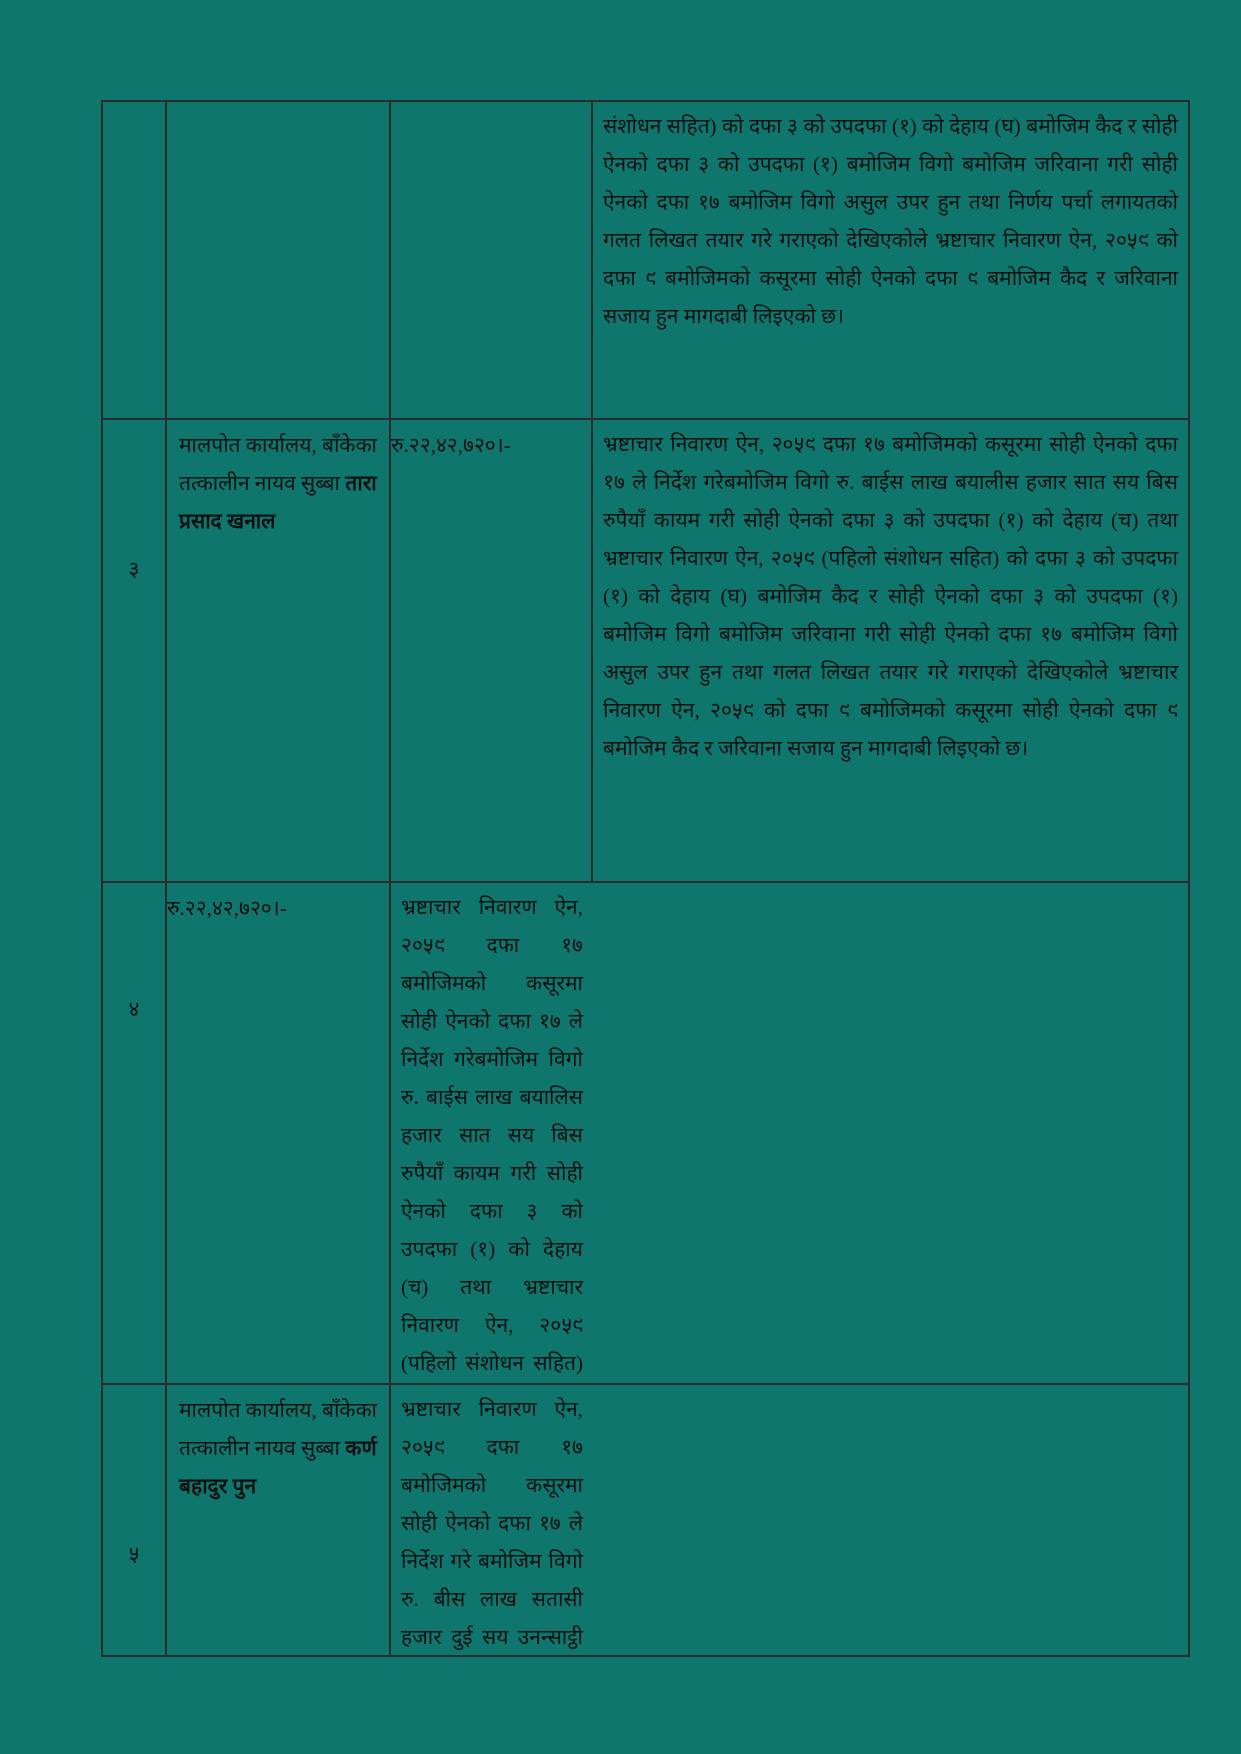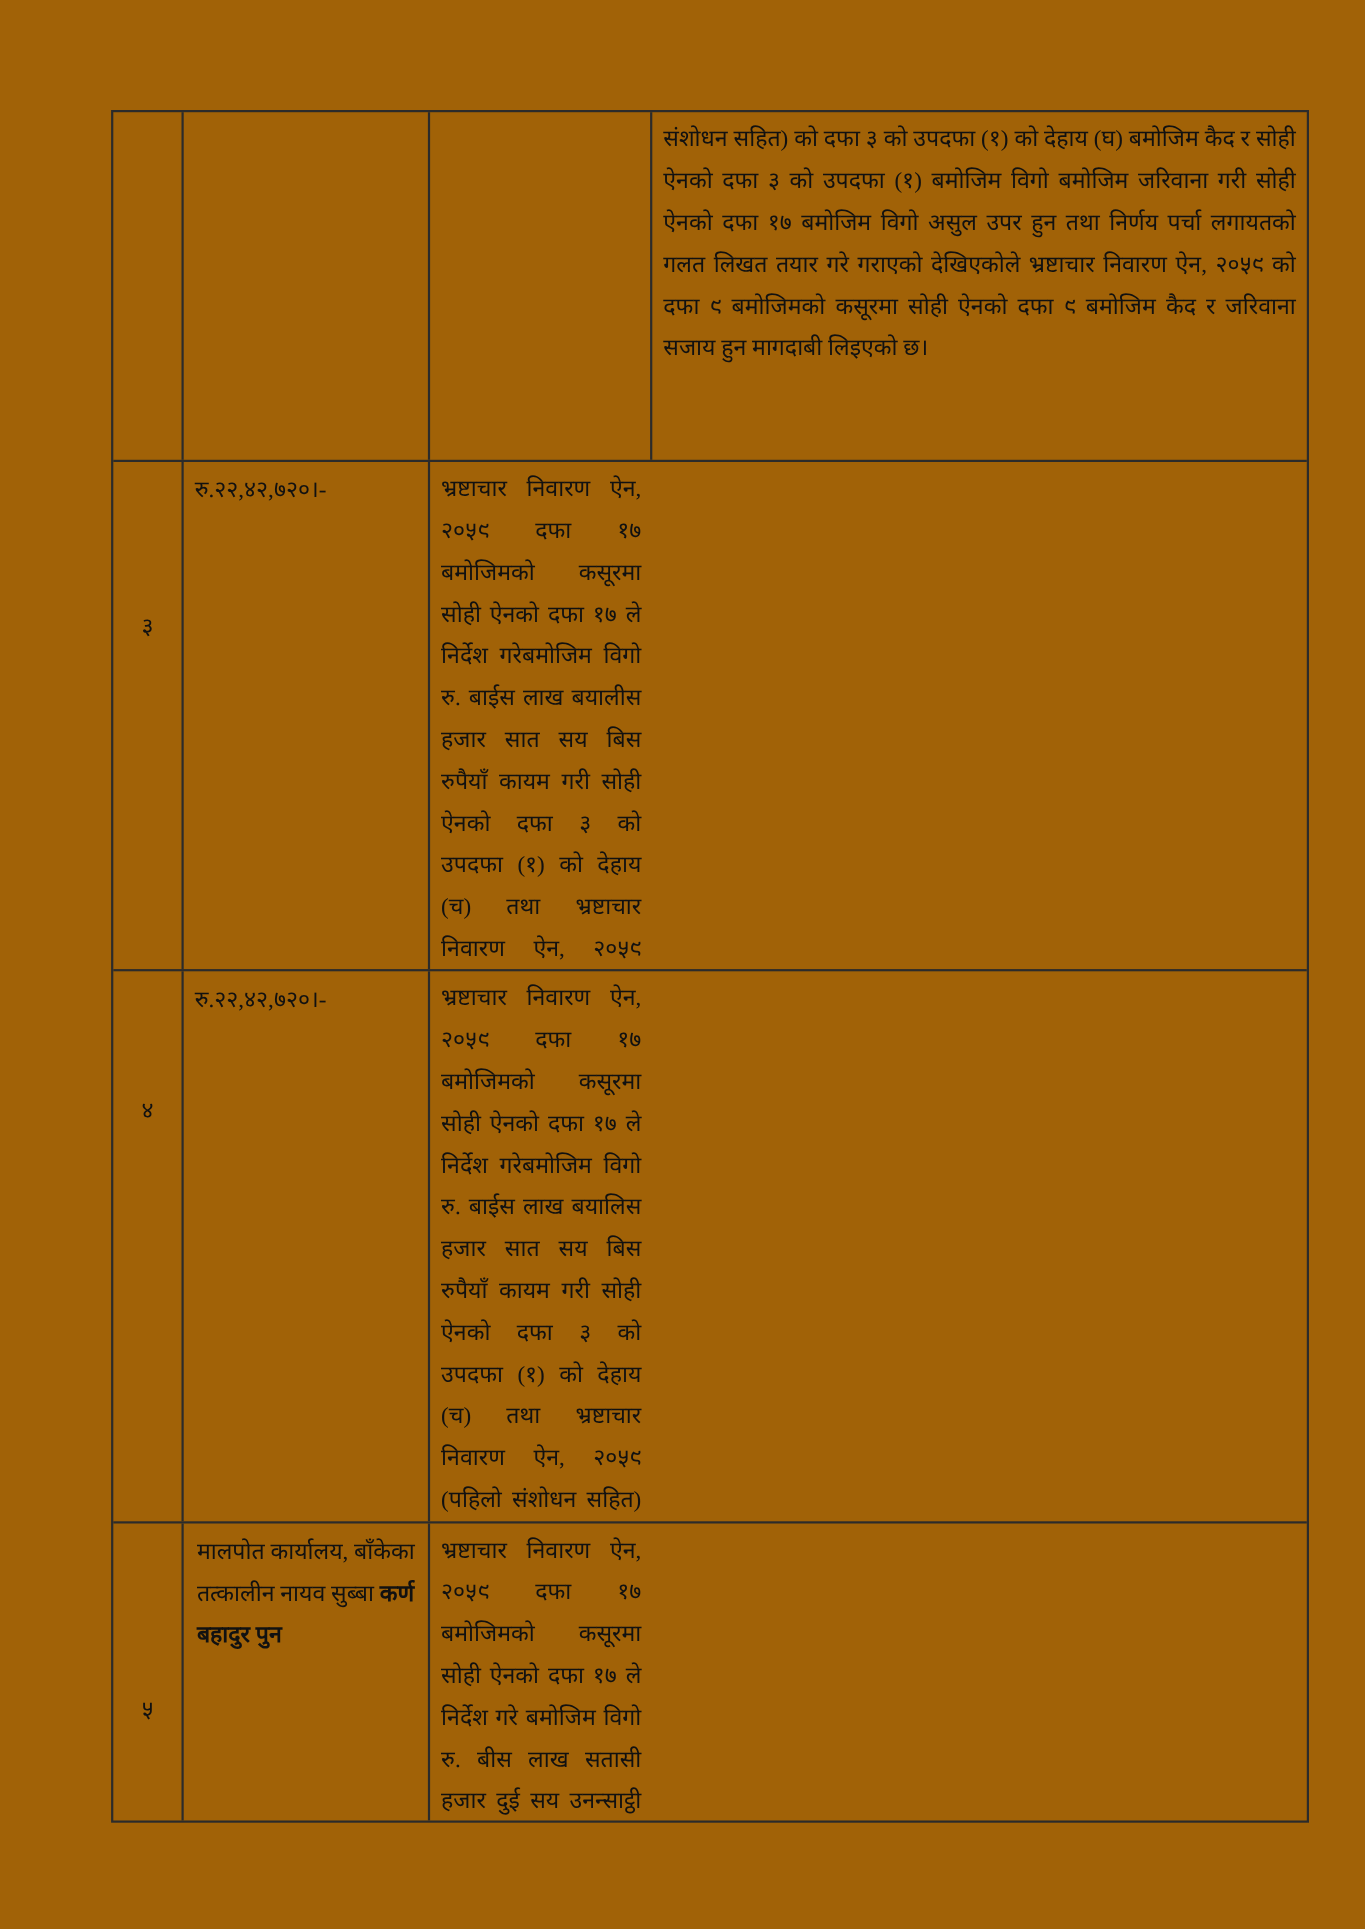--- a/index.html
+++ b/index.html
@@ -1,21 +1,21 @@
 <!DOCTYPE html>
 <html lang="ne"><head>
 <meta charset="utf-8">
 <style>
   html,body{margin:0;padding:0;background:#e8e8e8;}
   .page{
     position:relative;
     width:1241px;
     height:1754px;
     margin:0 auto;
-    background:#a16207;
+    background:#0f766e;
     font-family:"Liberation Serif","DejaVu Serif",serif;
     color:#111111;
   }
   .charges-table{
     position:absolute;
     left:101px;
     top:100px;
     width:1089px;
     border:2px solid #2b2b2b;
     box-sizing:border-box;
@@ -39,21 +39,21 @@
     line-height:38px;
   }
   .cell:last-child{border-right:none;}
   .c-serial{text-align:center;}
   .serial-text{display:block;}
   .row-b .serial-text{padding-top:130px;}
   .row-c .serial-text{padding-top:107px;}
   .row-d .serial-text{padding-top:150px;}
   .c-name{padding:6px 10px 0 12px;}
   .c-name .bold{font-weight:700;}
-  .c-amount{padding:6px 6px 0 10px;white-space:nowrap;}
+  .c-amount{padding:6px 6px 0 0;white-space:nowrap;}
   .c-desc{padding:0;}
   .c-desc p{
     margin:0;
     padding:5px 10px 0 10px;
     text-align:justify;
     text-justify:inter-word;
   }
 </style>
 </head>
 <body>
@@ -72,20 +72,23 @@
         <span></span>
       </div>
       <div class="cell c-desc">
         <p>संशोधन सहित) को दफा ३ को उपदफा (१) को देहाय (घ) बमोजिम कैद र सोही ऐनको दफा ३ को उपदफा (१) बमोजिम विगो बमोजिम जरिवाना गरी सोही ऐनको दफा १७ बमोजिम विगो असुल उपर हुन तथा निर्णय पर्चा लगायतको गलत लिखत तयार गरे गराएको देखिएकोले भ्रष्टाचार निवारण ऐन, २०५९ को दफा ९ बमोजिमको कसूरमा सोही ऐनको दफा ९ बमोजिम कैद र जरिवाना सजाय हुन मागदाबी लिइएको छ।</p>
       </div>
     </div>
 
     <div class="trow row-b">
       <div class="cell c-serial">
         <span class="serial-text">३</span>
+      </div>
+      <div class="cell c-name">
+        <span>मालपोत कार्यालय, बाँकेका तत्कालीन नायव सुब्बा </span><span class="bold">तारा प्रसाद खनाल</span>
       </div>
       <div class="cell c-amount">
         <span>रु.२२,४२,७२०।-</span>
       </div>
       <div class="cell c-desc">
         <p>भ्रष्टाचार निवारण ऐन, २०५९ दफा १७ बमोजिमको कसूरमा सोही ऐनको दफा १७ ले निर्देश गरेबमोजिम विगो रु. बाईस लाख बयालीस हजार सात सय बिस रुपैयाँ कायम गरी सोही ऐनको दफा ३ को उपदफा (१) को देहाय (च) तथा भ्रष्टाचार निवारण ऐन, २०५९ (पहिलो संशोधन सहित) को दफा ३ को उपदफा (१) को देहाय (घ) बमोजिम कैद र सोही ऐनको दफा ३ को उपदफा (१) बमोजिम विगो बमोजिम जरिवाना गरी सोही ऐनको दफा १७ बमोजिम विगो असुल उपर हुन तथा गलत लिखत तयार गरे गराएको देखिएकोले भ्रष्टाचार निवारण ऐन, २०५९ को दफा ९ बमोजिमको कसूरमा सोही ऐनको दफा ९ बमोजिम कैद र जरिवाना सजाय हुन मागदाबी लिइएको छ।</p>
       </div>
     </div>
 
     <div class="trow row-c">

